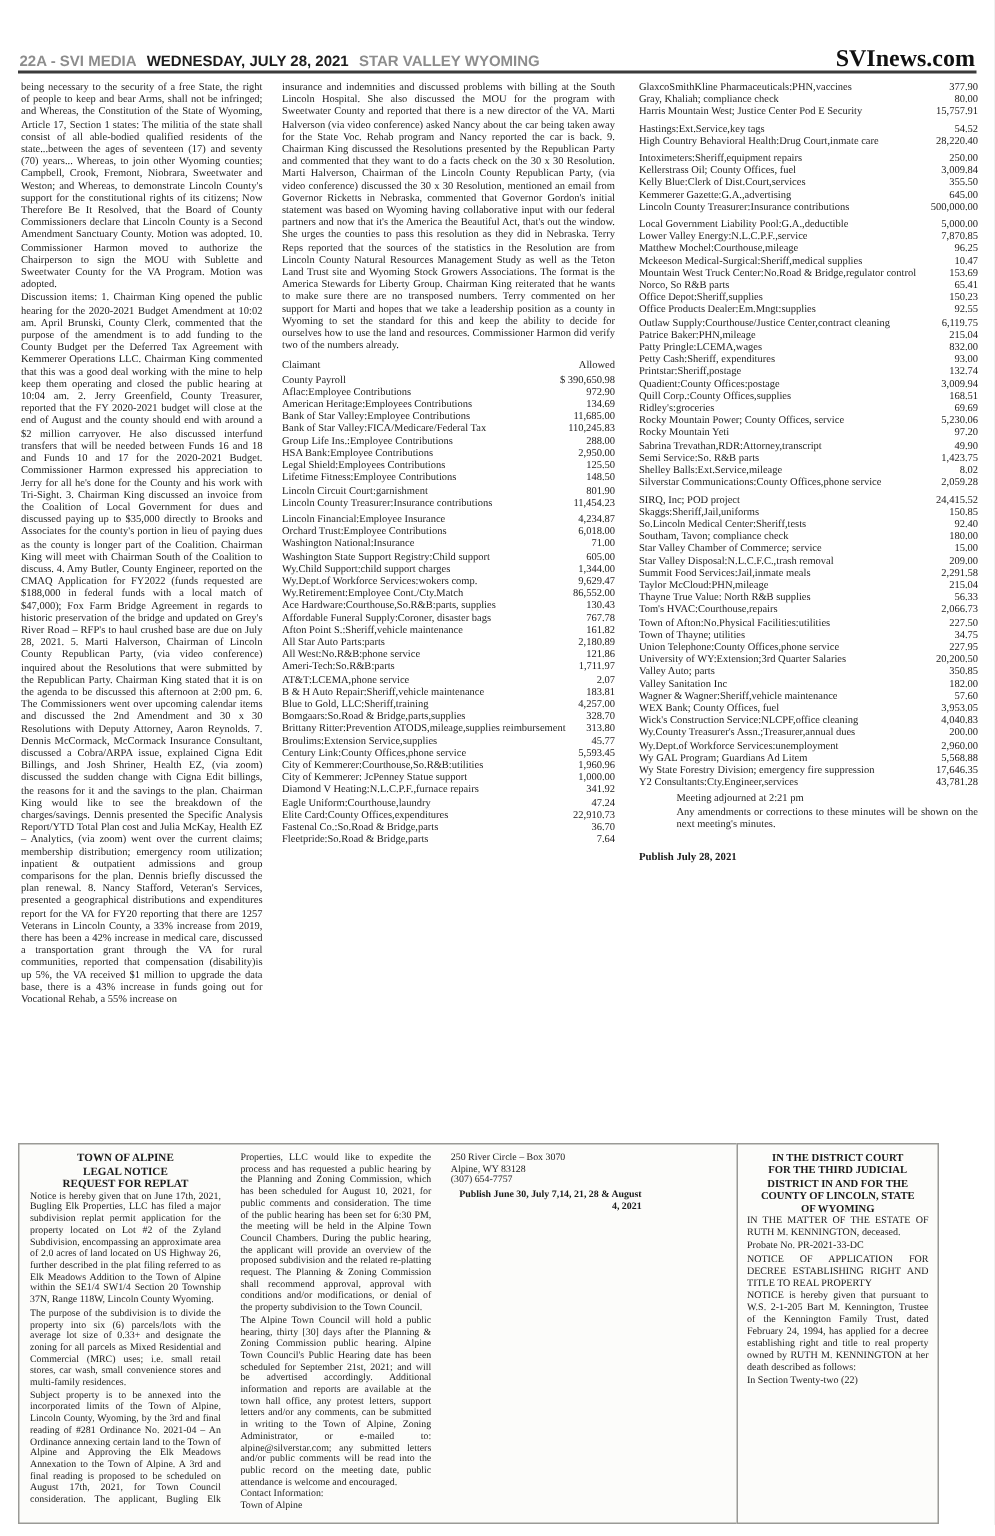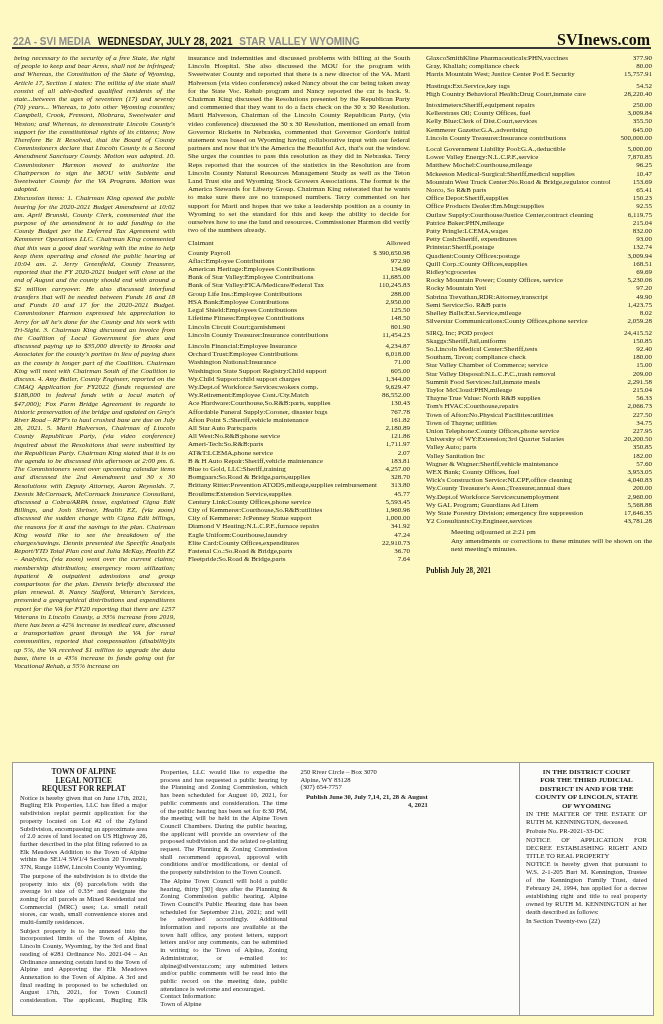--- a/index.html
+++ b/index.html
@@ -1,47 +1,47 @@
 <!DOCTYPE html>
 <html><head>
 <meta charset="utf-8">
 <style>
   html,body{margin:0;padding:0;background:#e8e8e6;}
-  .page{position:relative;width:663px;height:1024px;background:#fef9c3;margin:0 auto;overflow:hidden;
+  .page{position:relative;width:663px;height:1024px;background:#ffffff;margin:0 auto;overflow:hidden;
         font-family:"Liberation Serif", serif;color:#1b1b1b;}
   
   .masthead{position:absolute;top:31px;left:13px;right:13px;display:flex;justify-content:space-between;
             align-items:baseline;font-family:"Liberation Sans", sans-serif;font-size:10px;}
   .mh-left span{margin-right:4px;}
   .mh-gray{color:#8d8d8d;font-weight:bold;}
   .mh-dark{color:#1d1d1d;font-weight:bold;}
   .mh-site{font-family:"Liberation Serif", serif;font-weight:bold;font-size:16px;color:#111;}
   .rule{position:absolute;top:47px;left:12px;right:12px;height:2px;background:#3a3a3a;}
   
   .bodycol{position:absolute;top:54px;font-size:7px;line-height:8.2px;text-align:justify;}
-  .col1{left:14px;width:161px;font-style:italic;}
+  .col1{left:14px;width:161px;}
   .col2{left:188px;width:222px;}
   .col3{left:426px;width:226px;}
   .bodycol p{margin:0 0 1px 0;}
   
   .claims{margin-top:5px;}
   .claims-head{display:flex;justify-content:space-between;margin-bottom:1px;}
   .claim-row{display:flex;justify-content:space-between;gap:6px;}
   .cname{flex:1 1 auto;text-align:left;}
   .camt{white-space:nowrap;align-self:flex-end;}
   .gap-after{margin-bottom:3px;}
   .closing{margin-top:3px;}
   .closing p{margin:0;padding-left:25px;}
   .publish-right{font-weight:bold;margin-top:14px;font-size:7.2px;}
   
   .notice{position:absolute;top:762px;height:254px;border:1px solid #9a9a96;box-sizing:border-box;
           background:#fcfcfa;text-align:justify;}
   .alpine{left:12px;width:564px;padding:5px 7px;column-count:4;column-gap:13px;column-fill:auto;
           font-size:6.6px;line-height:7.7px;}
-  .district{left:519px;width:135px;padding:5px 6px;font-size:6.7px;line-height:7.9px;}
+  .district{left:491px;width:135px;padding:5px 6px;font-size:6.7px;line-height:7.9px;}
   .notice-title div{text-align:center;font-weight:bold;}
   .alpine .notice-title div{font-size:7.4px;line-height:8.6px;}
   .district .notice-title div{font-size:7.1px;line-height:8.4px;}
   .notice p{margin:0 0 1px 0;}
   .contact p{margin:0;text-align:left;}
   .publish-center{font-weight:bold;text-align:right;margin-top:2px;}
 </style>
 </head>
 <body>
 

